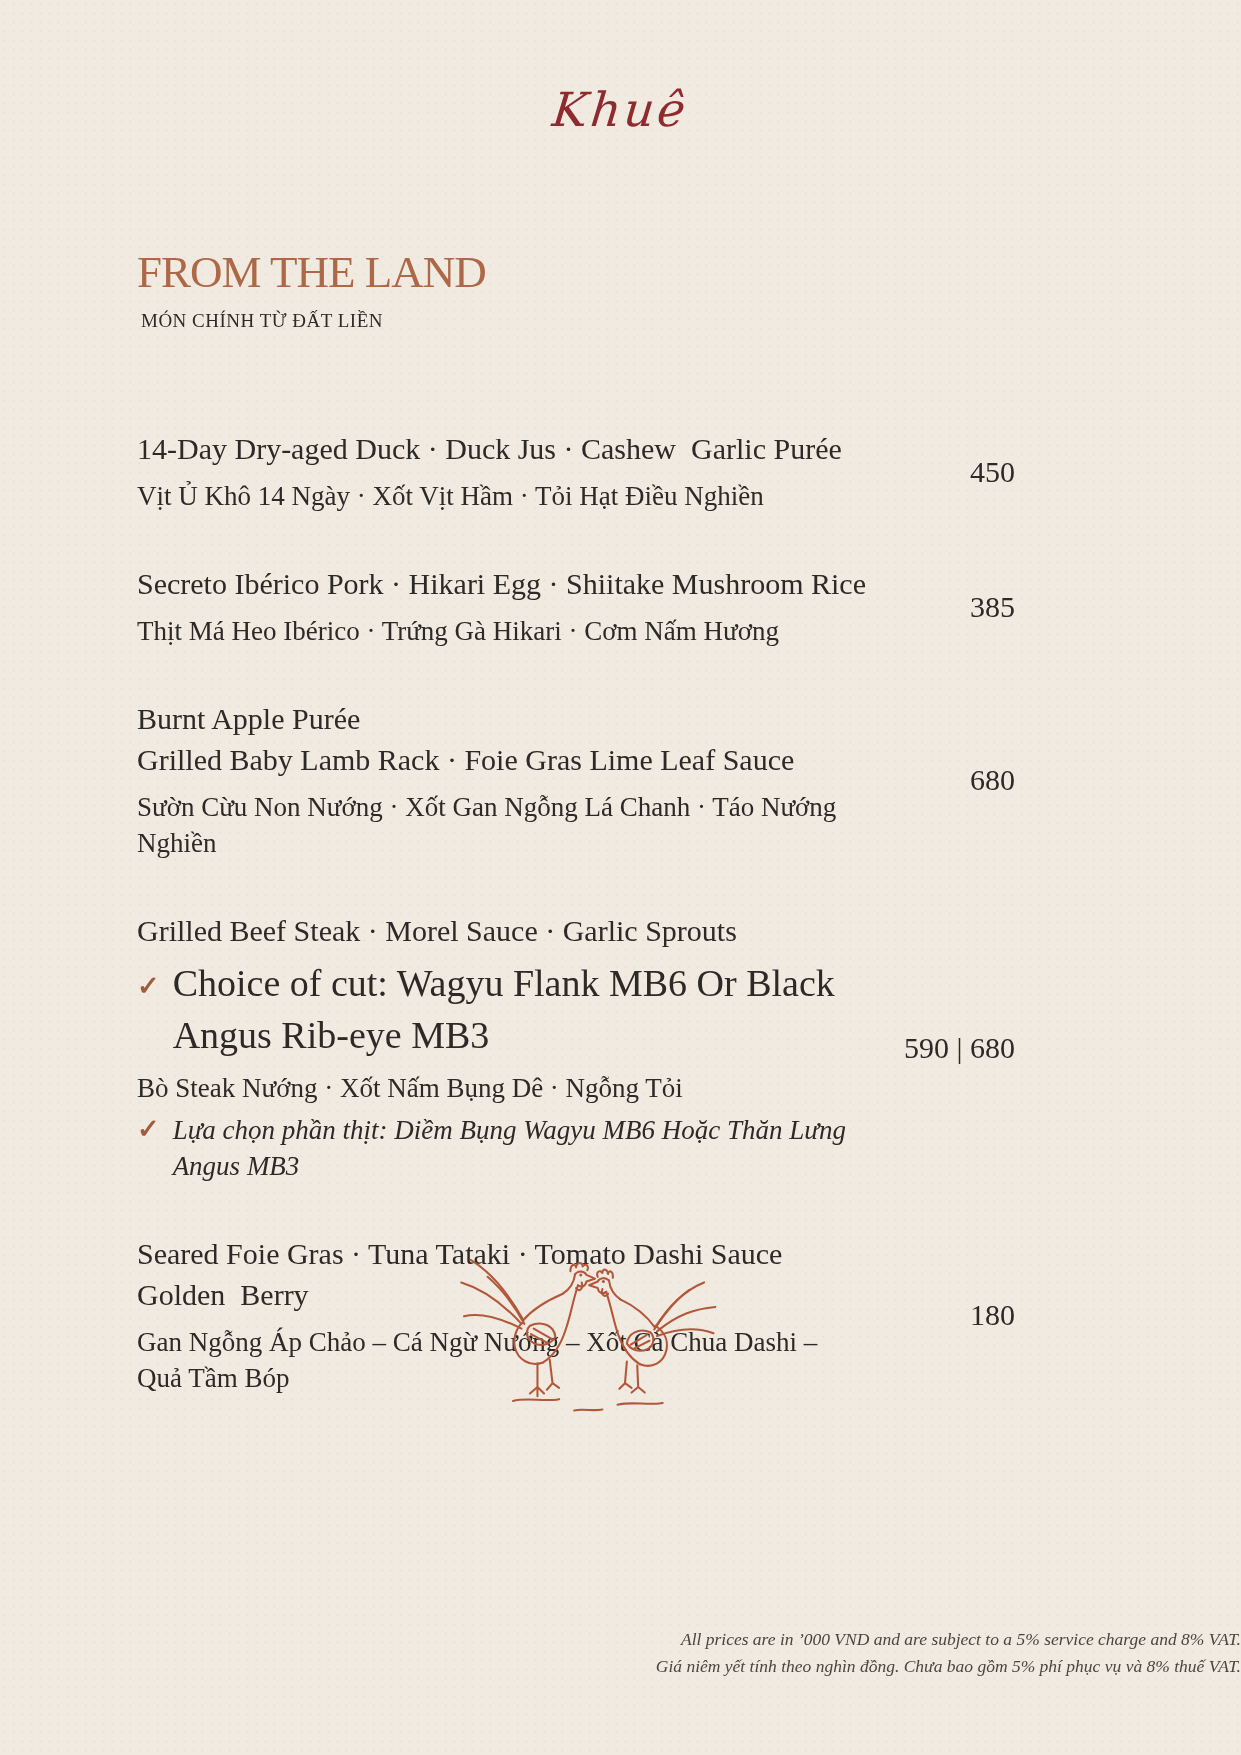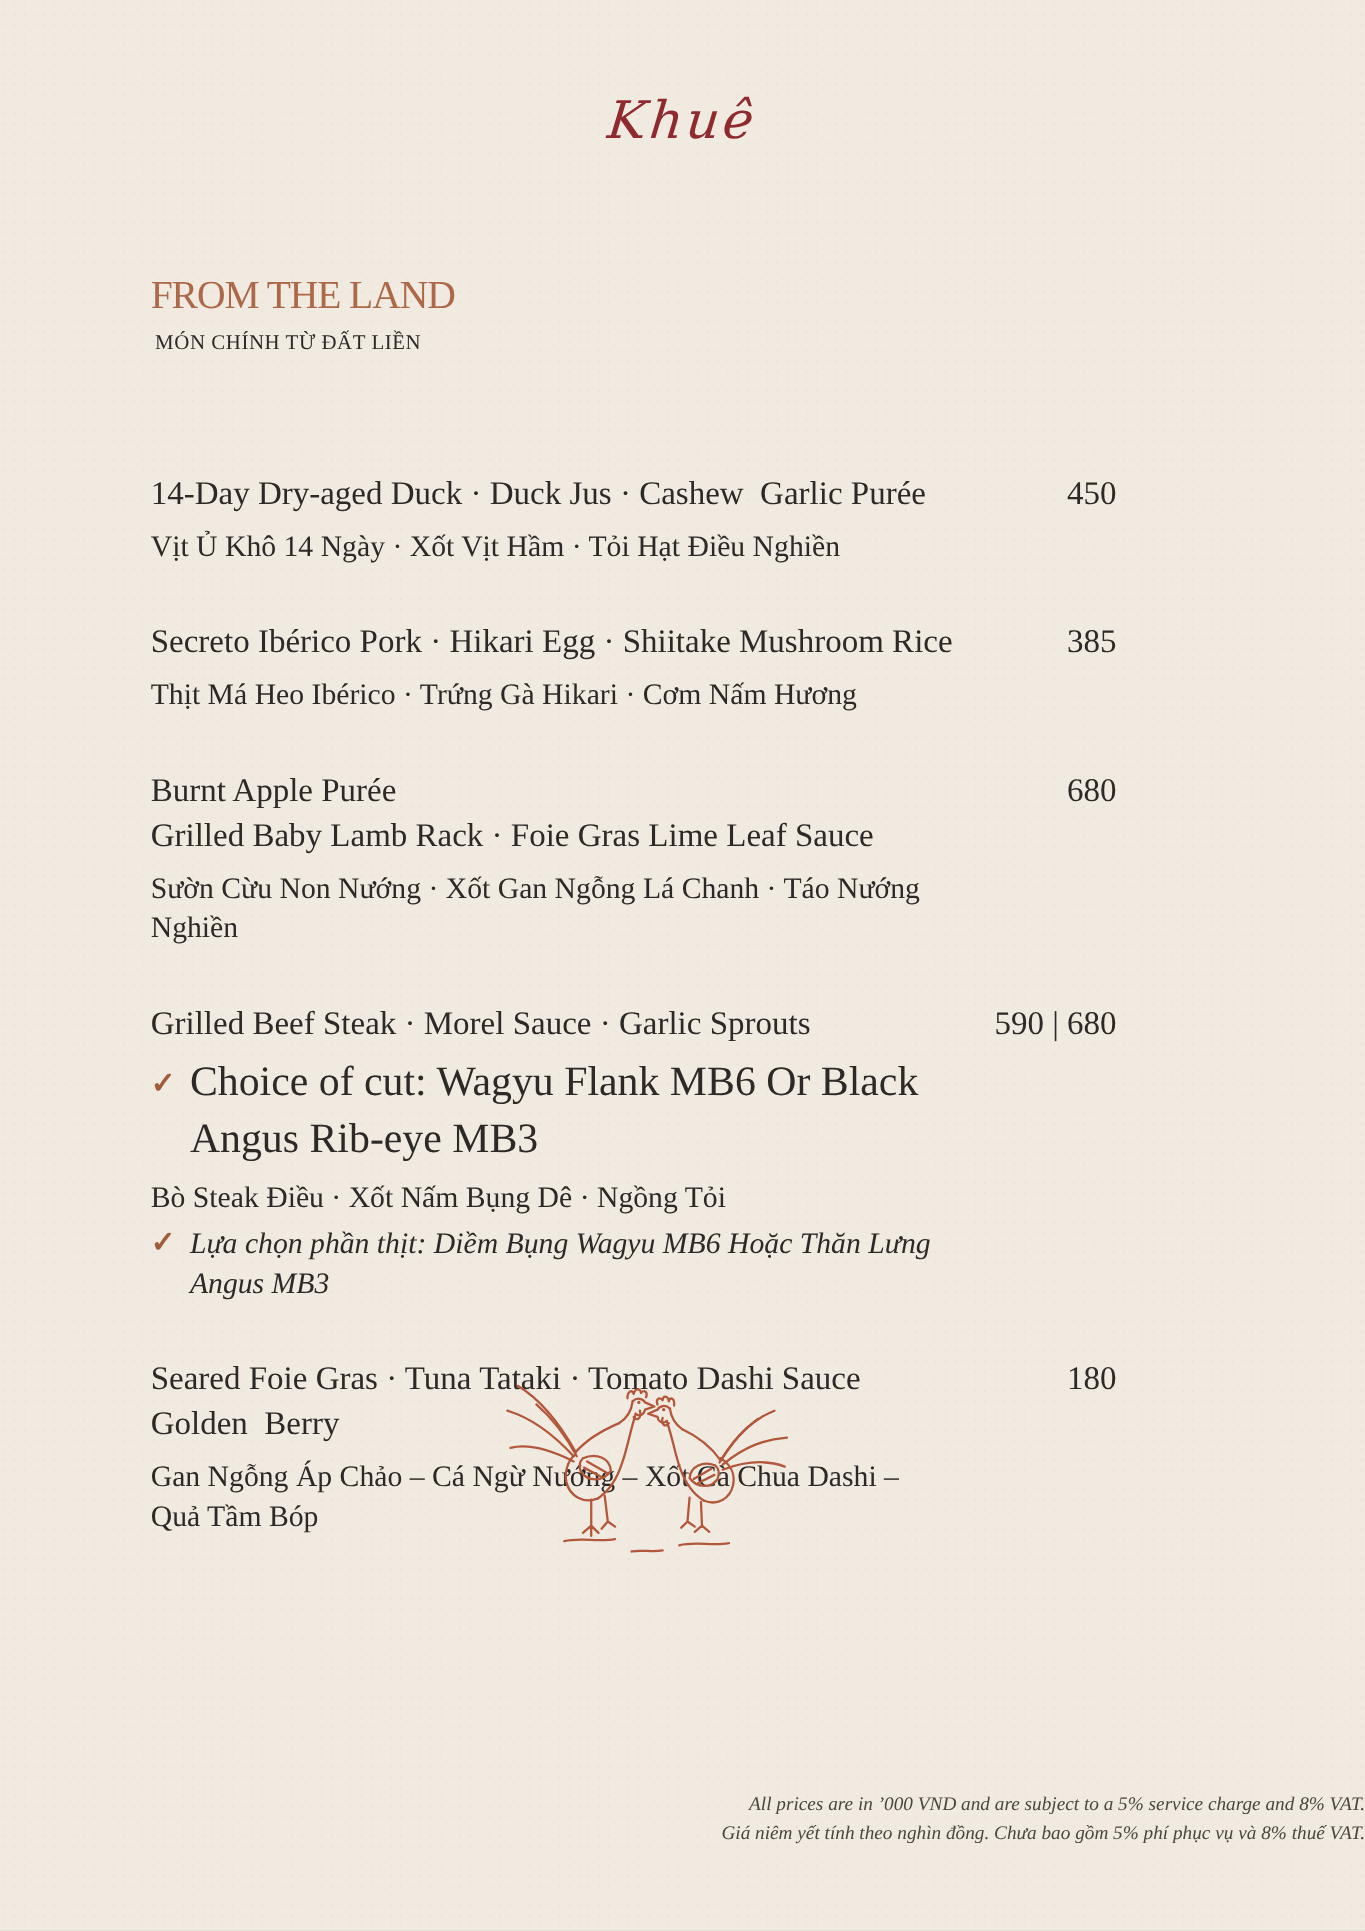--- a/index.html
+++ b/index.html
@@ -25,32 +25,32 @@
     position:absolute; top:82px; left:0; right:0;
     text-align:center;
     font-family:"DejaVu Serif",serif;
     font-style:italic; font-size:47px; letter-spacing:3px;
     color:var(--logo,#8f2b2e);
     transform:skewX(-6deg);
   }
 
   .header{ position:absolute; left:137px; top:250px; }
   .title{
-    font-size:36px; font-weight:400; line-height:1;
+    font-size:45px; font-weight:400; line-height:1;
     letter-spacing:-1px;
     color:var(--title,#ad6848);
   }
   .subtitle{
     margin-top:15px; margin-left:4px;
     font-size:19px; letter-spacing:0.5px;
     color:var(--text,#2c2926);
   }
 
   .menu{ position:absolute; left:137px; top:428px; width:878px; }
-  .item{ display:flex; align-items:flex-start; margin-bottom:48px; }
+  .item{ display:flex; align-items:center; margin-bottom:48px; }
   .item-text{ flex:1; min-width:0; }
   .item-en{
     font-size:30px; line-height:1.37;
     white-space:pre-wrap;
   }
   .item-vi{
     font-size:27px; line-height:1.33;
     margin-top:10px; white-space:pre-wrap;
   }
   .item-note{ display:flex; align-items:baseline; gap:13px; margin-top:6px; }
@@ -120,21 +120,21 @@
         </div>
         <div class="item-price">680</div>
       </div>
       <div class="item">
         <div class="item-text">
           <div class="item-en">Grilled Beef Steak · Morel Sauce · Garlic Sprouts</div>
           <div class="item-note note-en">
             <span class="check">✓</span>
             <span class="note-text">Choice of cut: Wagyu Flank MB6 Or Black Angus Rib-eye MB3</span>
           </div>
-          <div class="item-vi">Bò Steak Điều · Xốt Nấm Bụng Dê · Ngồng Tỏi</div>
+          <div class="item-vi">Bò Steak Nướng · Xốt Nấm Bụng Dê · Ngỗng Tỏi</div>
           <div class="item-note note-vi">
             <span class="check">✓</span>
             <span class="note-text">Lựa chọn phần thịt: Diềm Bụng Wagyu MB6 Hoặc Thăn Lưng Angus MB3</span>
           </div>
         </div>
         <div class="item-price">590 | 680</div>
       </div>
       <div class="item">
         <div class="item-text">
           <div class="item-en">Seared Foie Gras · Tuna Tataki · Tomato Dashi Sauce</div>

